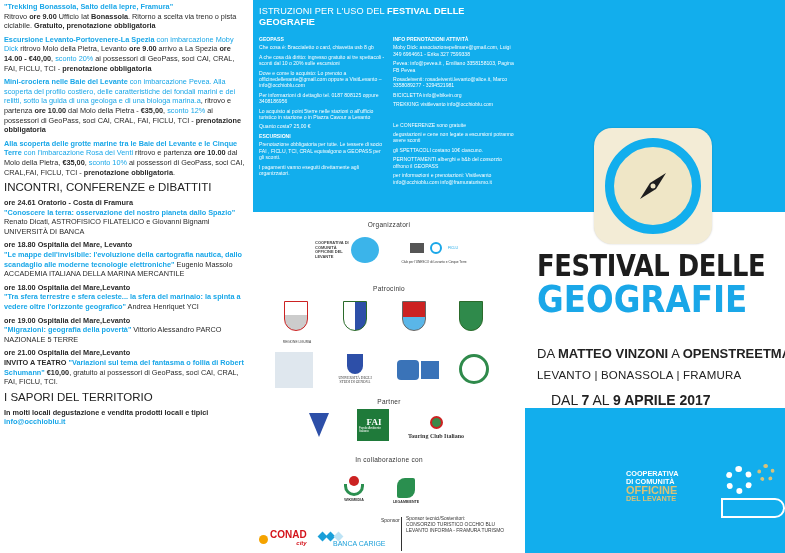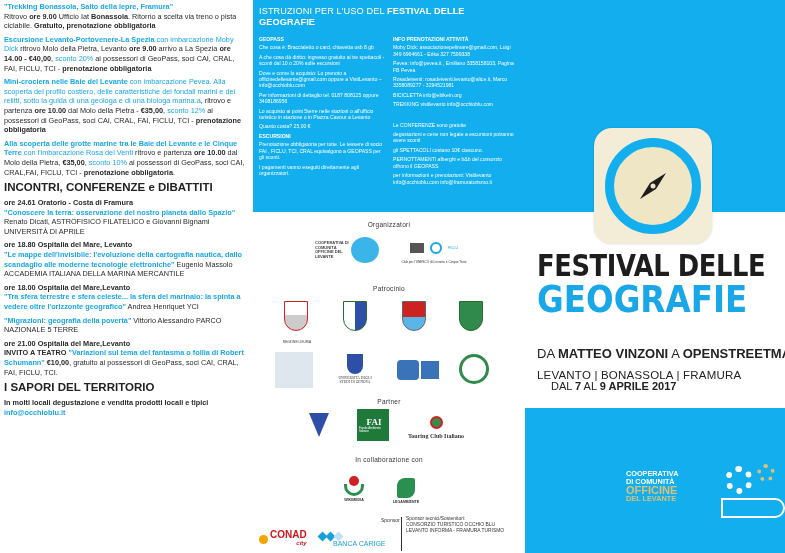--- a/index.html
+++ b/index.html
@@ -2,21 +2,21 @@
 <html><head>
 <meta charset="utf-8">
 <style>
   * { box-sizing: border-box; margin: 0; padding: 0; }
   body { width: 785px; height: 553px; overflow: hidden; background: #fff; font-family: "Liberation Sans", "DejaVu Sans", sans-serif; color: #2a2a2a; position: relative; }
   .col-left { position: absolute; left: 0; top: 0; width: 253px; height: 553px; padding: 2px 6px 0 4px; font-size: 7.3px; line-height: 9.6px; }
   .col-left p { margin-bottom: 4px; }
   .blue { color: #1aa7e8; }
   .bluebold { color: #1aa7e8; font-weight: bold; }
   .b { font-weight: bold; }
-  .section-h { font-size: 11.5px; font-weight: bold; line-height: 13px; margin: 1px 0 4px 0; color: #222; }
+  .section-h { font-size: 11.5px; font-weight: normal; line-height: 13px; margin: 1px 0 4px 0; color: #222; }
   .event { margin-bottom: 4px; }
   .event .time { font-weight: bold; display: block; }
 
   .col-mid { position: absolute; left: 253px; top: 0; width: 272px; height: 478px; }
   .mid-blue { position: absolute; left: 0; top: 0; width: 272px; height: 212px; background: #12aeed; color: #fff; padding: 6px 6px 0 6px; }
   .mid-title { font-size: 9.2px; line-height: 11px; margin-bottom: 8px; letter-spacing: 0.1px; }
   .mid-title b { font-weight: bold; }
   .mid-cols { display: flex; gap: 8px; font-size: 5.1px; line-height: 6.4px; }
   .mid-cols .c { flex: 1; }
   .mid-cols .h { font-weight: bold; margin-bottom: 2px; }
@@ -30,44 +30,44 @@
 
   .col-right { position: absolute; left: 525px; top: 0; width: 260px; height: 553px; }
   .right-top { position: absolute; left: 0; top: 0; width: 260px; height: 212px; background: #12aeed; }
   .app-icon { position: absolute; left: 69px; top: 128px; width: 118px; height: 116px; border-radius: 18px; background: #f3ecd6; box-shadow: 0 0 2px rgba(0,0,0,0.2); }
   .ring { position: absolute; left: 11px; top: 10px; width: 96px; height: 96px; border-radius: 50%; border: 9px solid #12aeed; background: #efe6c6; }
   .needle { position: absolute; left: 24px; top: 24px; width: 30px; height: 30px; }
   .title-black { position: absolute; left: 12px; top: 250px; width: 240px; font-family: "DejaVu Sans", sans-serif; font-weight: bold; font-size: 30px; line-height: 31px; letter-spacing: -0.5px; color: #1d1d1d; transform: scaleX(0.86); transform-origin: left top; white-space: nowrap; }
   .title-blue { position: absolute; left: 12px; top: 280px; width: 240px; font-family: "DejaVu Sans", sans-serif; font-weight: bold; font-size: 37px; line-height: 40px; color: #1aa7e8; transform: scaleX(0.88); transform-origin: left top; white-space: nowrap; }
   .subtitle { position: absolute; left: 12px; top: 346px; font-size: 13px; color: #222; white-space: nowrap; }
   .places { position: absolute; left: 12px; top: 369px; font-size: 11.5px; color: #222; white-space: nowrap; letter-spacing: 0.2px; }
-  .dates { position: absolute; left: 26px; top: 380px; font-size: 11px; color: #222; white-space: nowrap; }
+  .dates { position: absolute; left: 26px; top: 392px; font-size: 14px; color: #222; white-space: nowrap; }
   .right-bottom { position: absolute; left: 0; top: 408px; width: 260px; height: 145px; background: #12aeed; }
   .coop { position: absolute; left: 101px; top: 62px; font-size: 7.3px; line-height: 7.8px; color: #fff; font-weight: bold; }
   .coop .gold { color: #d8c27a; }
   .gear-w { position: absolute; left: 200px; top: 58px; width: 28px; height: 28px; border-radius: 50%; border: 6px dotted #fff; }
   .gear-g { position: absolute; left: 232px; top: 56px; width: 18px; height: 18px; border-radius: 50%; border: 4px dotted #d8c27a; }
   .hand { position: absolute; left: 196px; top: 90px; width: 64px; height: 20px; border: 2px solid #fff; border-radius: 0 10px 10px 0; }
 </style>
 </head>
 <body>
 
 <div class="col-left">
   <div id="excursions">
       <p><span class="bluebold">"Trekking Bonassola, Salto della lepre, Framura"</span><br><span class="">Ritrovo </span><span class="b">ore 9.00</span><span class=""> Ufficio Iat </span><span class="b">Bonassola</span><span class="">. Ritorno a scelta via treno o pista ciclabile. </span><span class="b">Gratuito, prenotazione obbligatoria</span></p>
       <p><span class="bluebold">Escursione Levanto-Portovenere-La Spezia</span><span class="blue"> con imbarcazione Moby Dick</span><span class=""> ritrovo Molo della Pietra, Levanto </span><span class="b">ore 9.00</span><span class=""> arrivo a La Spezia </span><span class="b">ore 14.00 - €40,00</span><span class="">, </span><span class="blue">sconto 20%</span><span class=""> ai possessori di GeoPass, soci CAI, CRAL, FAI, FICLU, TCI - </span><span class="b">prenotazione obbligatoria</span></p>
       <p><span class="bluebold">Mini-crociera nelle Baie del Levante</span><span class="blue"> con imbarcazione Pevea. Alla scoperta del profilo costiero, delle caratteristiche dei fondali marini e dei relitti, sotto la guida di una geologa e di una biologa marina.a</span><span class="">, ritrovo e partenza </span><span class="b">ore 10.00</span><span class=""> dal Molo della Pietra - </span><span class="b">€35,00</span><span class="">, </span><span class="blue">sconto 12%</span><span class=""> ai possessori di GeoPass, soci CAI, CRAL, FAI, FICLU, TCI - </span><span class="b">prenotazione obbligatoria</span></p>
       <p><span class="bluebold">Alla scoperta delle grotte marine tra le Baie del Levante e le Cinque Terre</span><span class="blue"> con l'imbarcazione Rosa dei Venti</span><span class=""> ritrovo e partenza </span><span class="b">ore 10.00</span><span class=""> dal Molo della Pietra, </span><span class="b">€35,00</span><span class="">, </span><span class="blue">sconto 10%</span><span class=""> ai possessori di GeoPass, soci CAI, CRAL,FAI, FICLU, TCI - </span><span class="b">prenotazione obbligatoria</span><span class="">.</span></p>
     </div>
   <div class="section-h">INCONTRI, CONFERENZE e DIBATTITI</div>
   <div id="events">
-      <div class="event"><span class="time">ore 24.61 Oratorio - Costa di Framura</span><span class="bluebold">"Conoscere la terra: osservazione del nostro pianeta dallo Spazio"</span><span> Renato Dicati</span><span>, ASTROFISICO FILATELICO e </span><span>Giovanni Bignami</span><span> UNIVERSITÀ DI APRILE</span></div>
+      <div class="event"><span class="time">ore 24.61 Oratorio - Costa di Framura</span><span class="bluebold">"Conoscere la terra: osservazione del nostro pianeta dallo Spazio"</span><span> Renato Dicati</span><span>, ASTROFISICO FILATELICO e </span><span>Giovanni Bignami</span><span> UNIVERSITÀ DI BANCA</span></div>
       <div class="event"><span class="time">ore 18.80 Ospitalia del Mare, Levanto</span><span class="bluebold">"Le mappe dell'invisibile: l'evoluzione della cartografia nautica, dallo scandaglio alle moderne tecnologie elettroniche"</span><span> Eugenio Massolo</span><span> ACCADEMIA ITALIANA DELLA MARINA MERCANTILE</span><span></span><span></span></div>
       <div class="event"><span class="time">ore 18.00 Ospitalia del Mare,Levanto</span><span class="bluebold">"Tra sfera terrestre e sfera celeste... la sfera del marinaio: la spinta a vedere oltre l'orizzonte geografico"</span><span> Andrea Henriquet</span><span> YCI</span><span></span><span></span></div>
-      <div class="event"><span class="bluebold">"Migrazioni: geografia della povertà"</span><span> Vittorio Alessandro</span><span> PARCO NAZIONALE 5 TERRE</span><span></span><span></span></div>
+      <div class="event"><span class="time">ore 19.00 Ospitalia del Mare,Levanto</span><span class="bluebold">"Migrazioni: geografia della povertà"</span><span> Vittorio Alessandro</span><span> PARCO NAZIONALE 5 TERRE</span><span></span><span></span></div>
     </div>
   <div class="event">
     <span class="time">ore 21.00 Ospitalia del Mare,Levanto</span>
     <span class="b">INVITO A TEATRO </span><span class="bluebold">"Variazioni sul tema del fantasma o follia di Robert Schumann"</span><span class="b"> €10,00</span><span>, gratuito ai possessori di GeoPass, soci CAI, CRAL, FAI, FICLU, TCI.</span>
   </div>
   <div class="section-h">I SAPORI DEL TERRITORIO</div>
   <div class="b">In molti locali degustazione e vendita prodotti locali e tipici</div>
   <div class="bluebold">info@occhioblu.it</div>
 </div>
 

